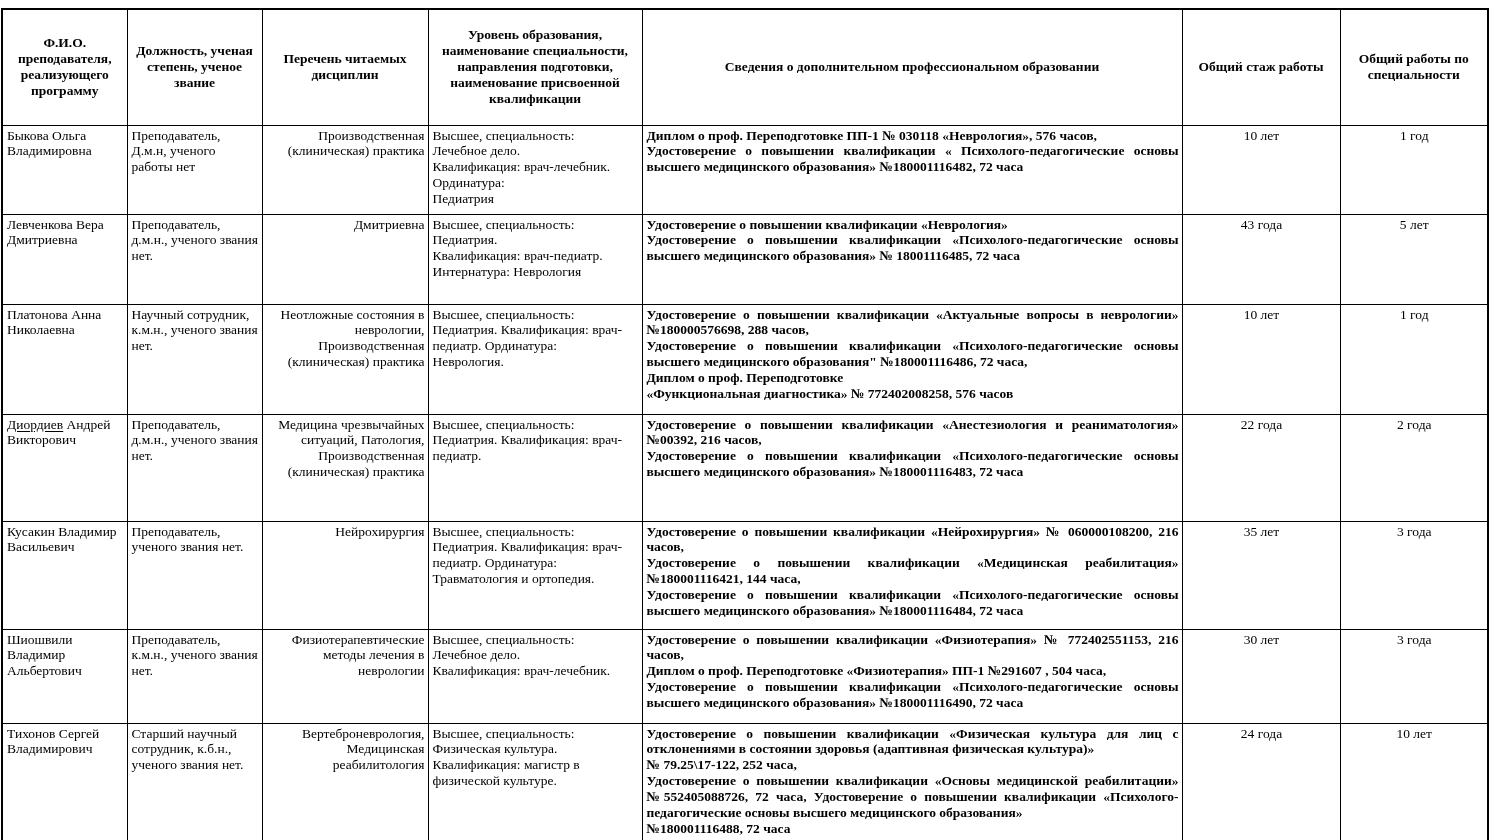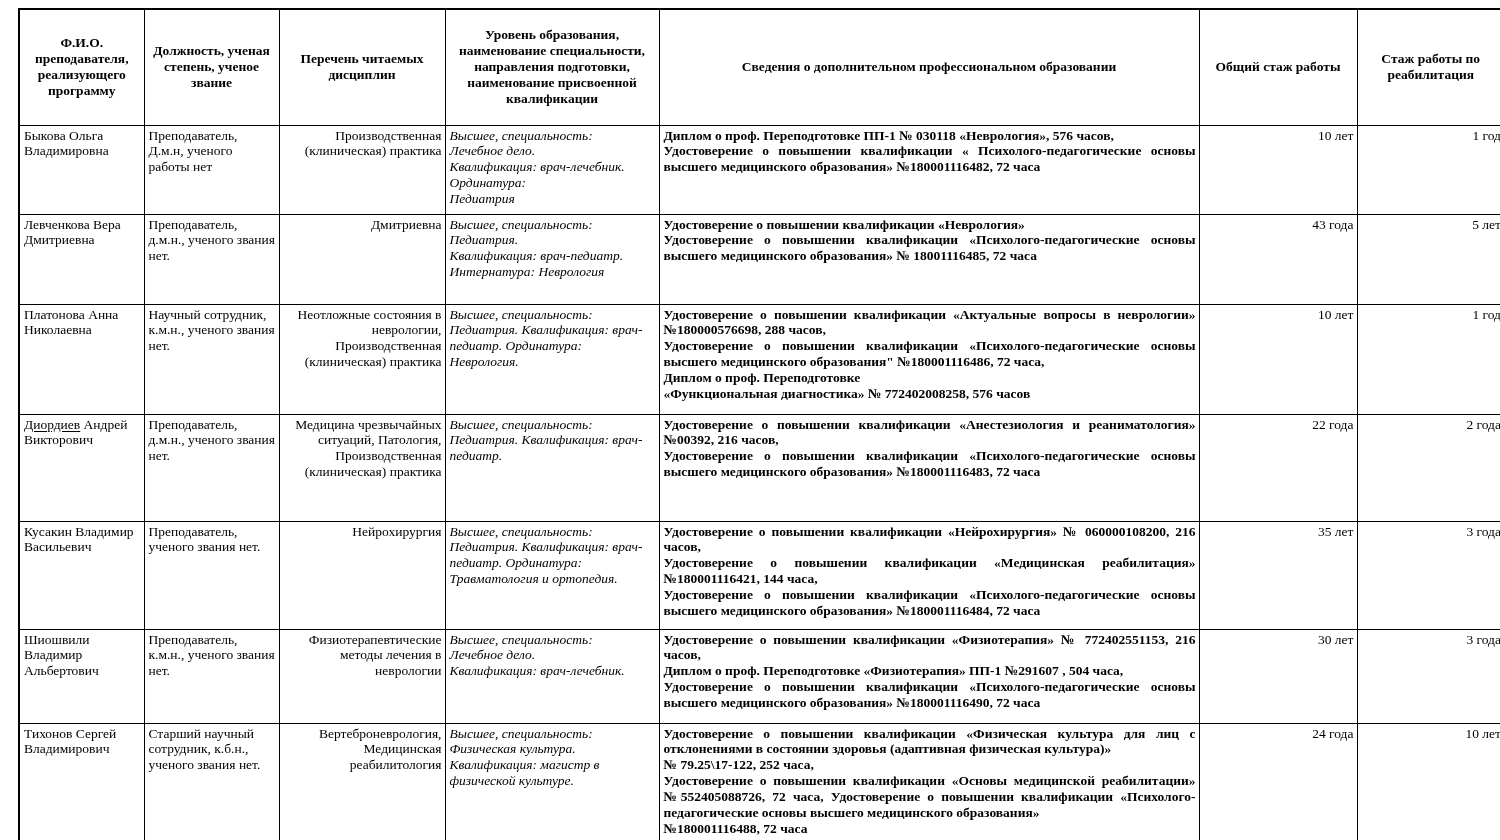--- a/index.html
+++ b/index.html
@@ -8,21 +8,21 @@
     background: #ffffff;
     font-family: "Liberation Serif", "DejaVu Serif", serif;
     color: #000000;
   }
   .page {
     width: 1500px;
     height: 840px;
     overflow: hidden;
     background: #ffffff;
     box-sizing: border-box;
-    padding: 8px 0 0 18px;
+    padding: 8px 0 0 1px;
   }
   table.faculty {
     border-collapse: collapse;
     table-layout: fixed;
     width: 1486px;
     border: 2px solid #000;
   }
   table.faculty th, table.faculty td {
     border: 1px solid #000;
     vertical-align: top;
@@ -34,29 +34,29 @@
   }
   table.faculty th {
     font-weight: bold;
     text-align: center;
     vertical-align: middle;
     padding: 2px 4px;
   }
   
   td.c-name, td.c-pos { text-align: left; white-space: pre-line; }
   td.c-disc { text-align: right; white-space: pre-line; padding: 2px 2px; }
-  td.c-edu { text-align: left; white-space: pre-line; font-style: italic; }
+  td.c-edu { text-align: left; white-space: pre-line; }
   td.c-add {
     text-align: justify;
     text-align-last: left;
     white-space: pre-line;
     padding: 2px 4px 2px 5px;
     font-weight: bold;
   }
-  td.c-exp { text-align: right; }
+  td.c-exp { text-align: center; }
   
   tr.hdr  { height: 116px; }
   tr.r0 td { height: 84px; margin-top: 12px; }
   tr.r1 td { height: 85px; }
   tr.r2 td { height: 105px; }
   tr.r3 td { height: 102px; }
   tr.r4 td { height: 103px; }
   tr.r5 td { height: 89px; }
   tr.r6 td { height: 138px; }
   .misspell {
@@ -83,21 +83,21 @@
       <col style="width:148px">
     </colgroup>
     <thead>
       <tr class="hdr">
         <th>Ф.И.О. преподавателя, реализующего программу</th>
         <th>Должность, ученая степень, ученое звание</th>
         <th>Перечень читаемых дисциплин</th>
         <th>Уровень образования, наименование специальности, направления подготовки, наименование присвоенной квалификации</th>
         <th>Сведения о дополнительном профессиональном образовании</th>
         <th>Общий стаж работы</th>
-        <th>Стаж работы по реабилитация</th>
+        <th>Общий работы по специальности</th>
       </tr>
     </thead>
     <tbody>
       <tr class="r0">
         <td class="c-name">Быкова Ольга Владимировна</td>
         <td class="c-pos">Преподаватель, Д.м.н, ученого работы нет</td>
         <td class="c-disc">Производственная (клиническая) практика</td>
         <td class="c-edu">Высшее, специальность:
 Лечебное дело.
 Квалификация: врач-лечебник. Ординатура:

